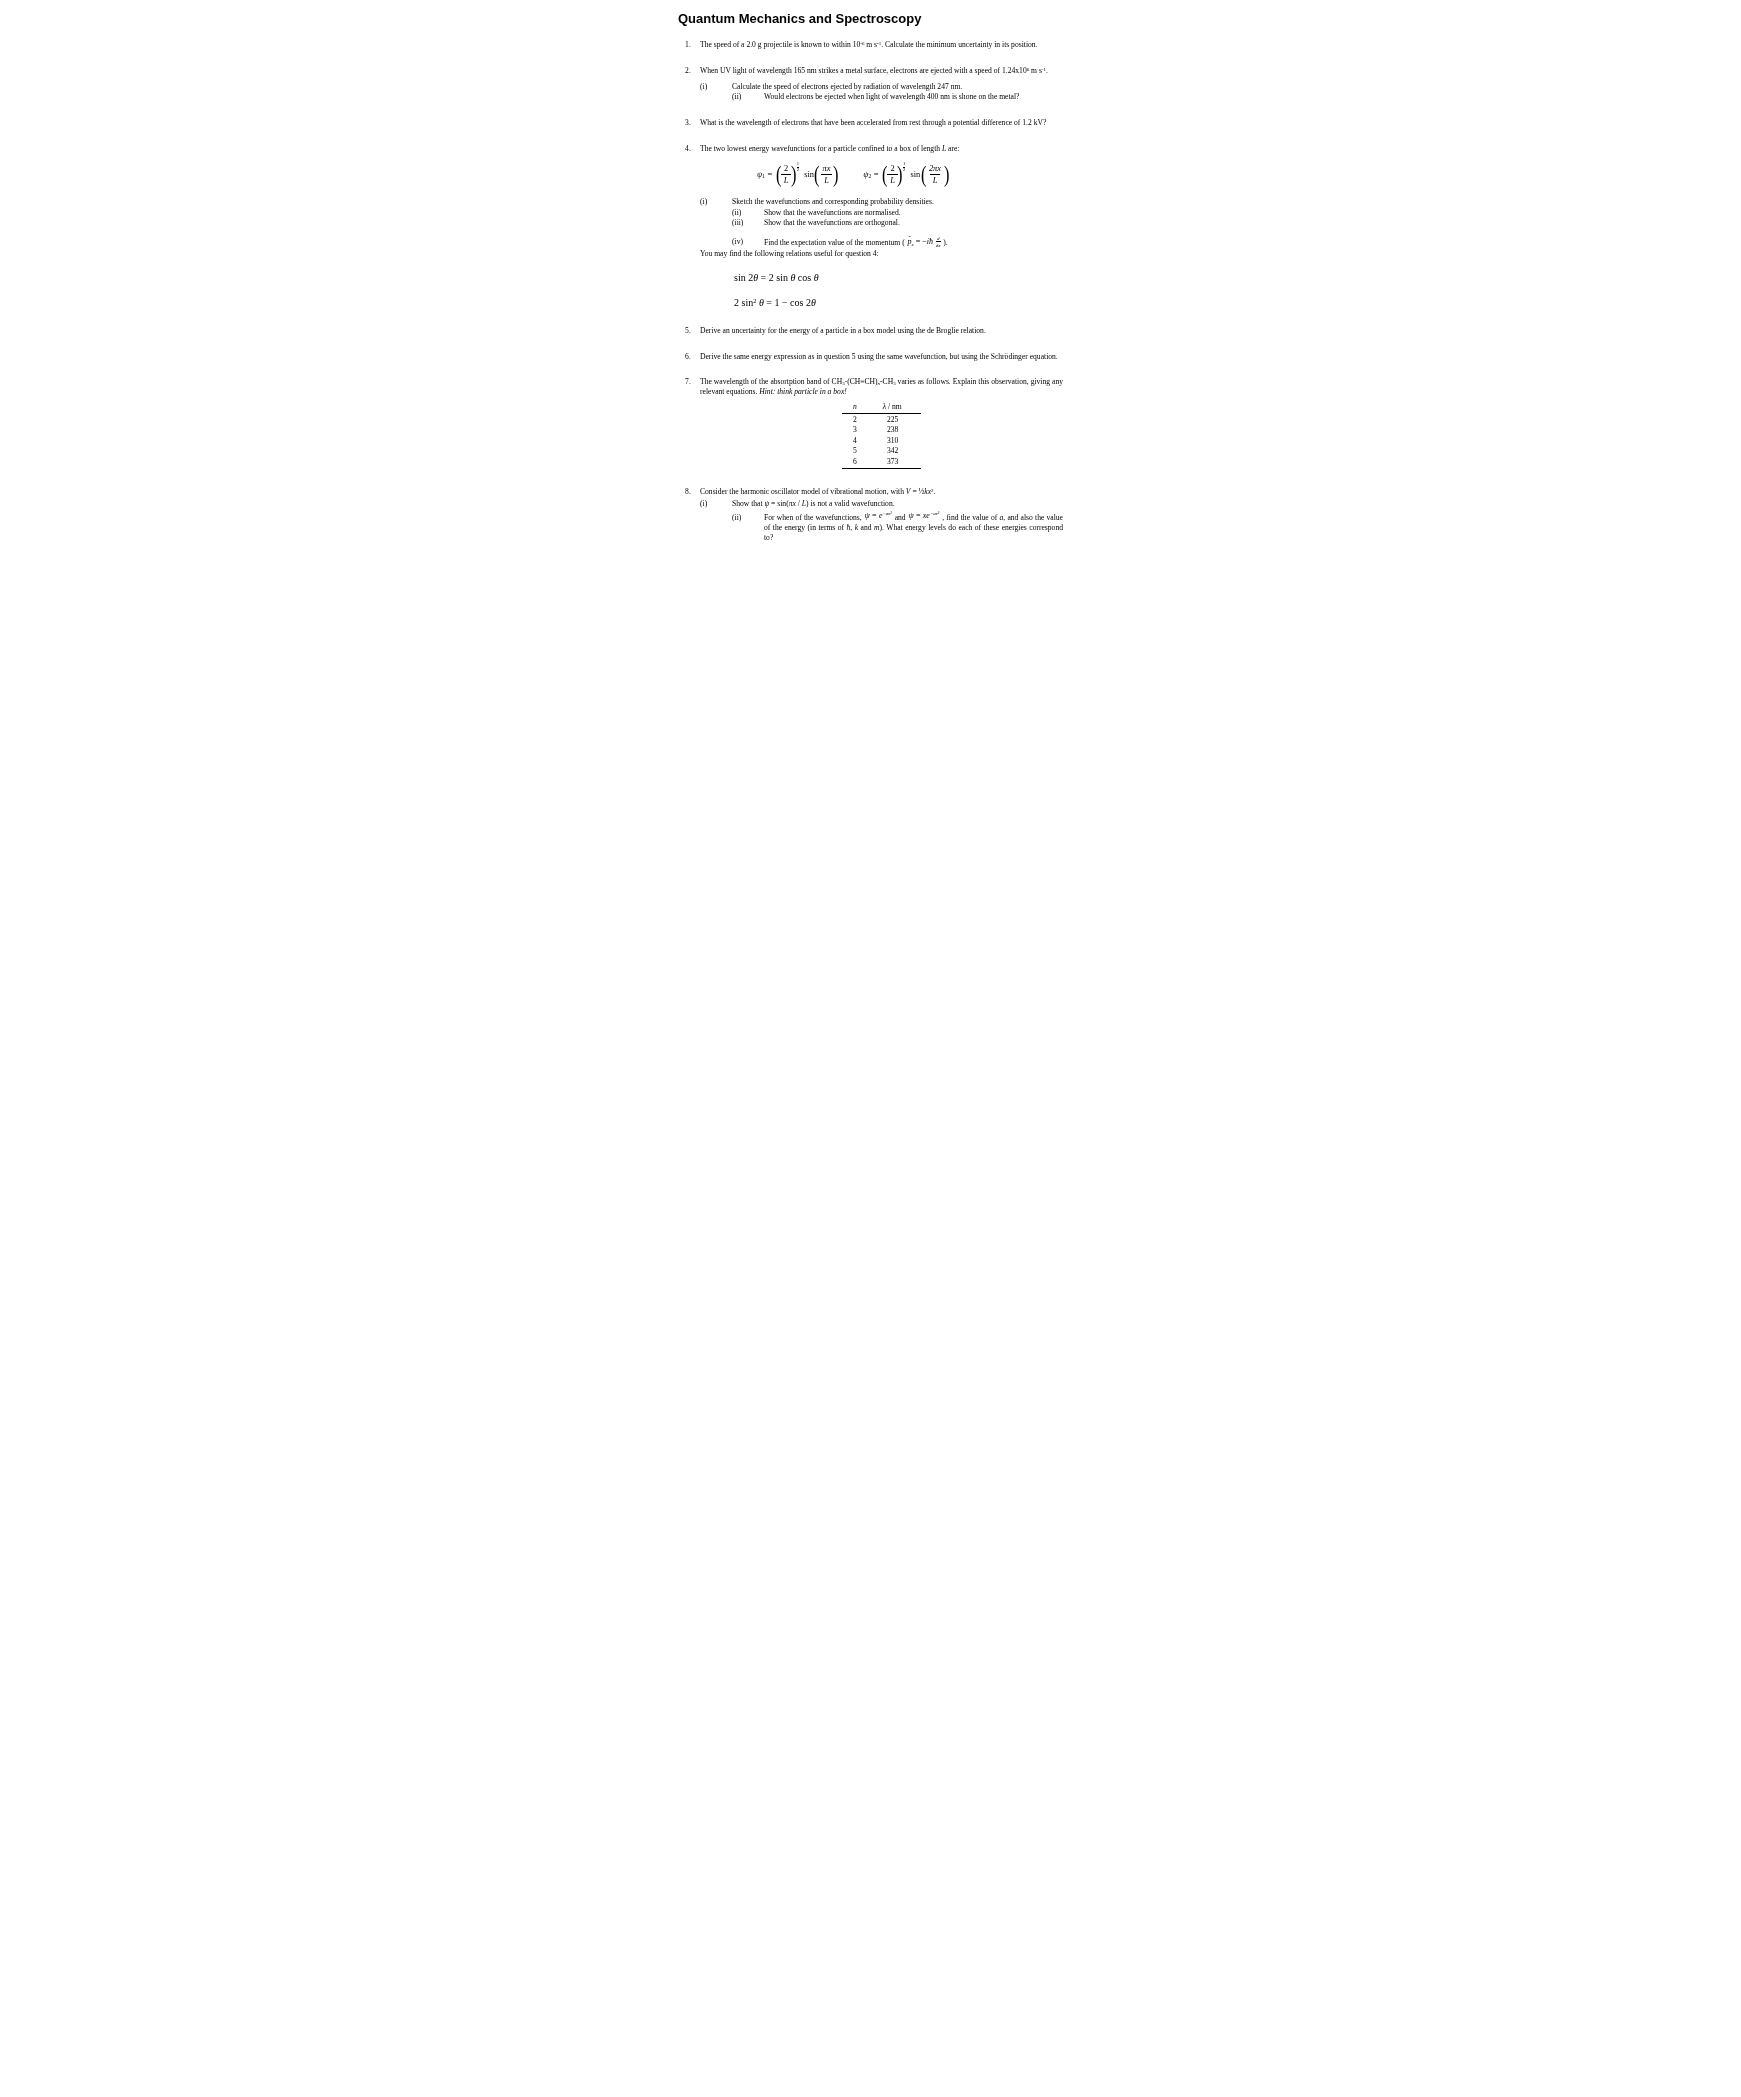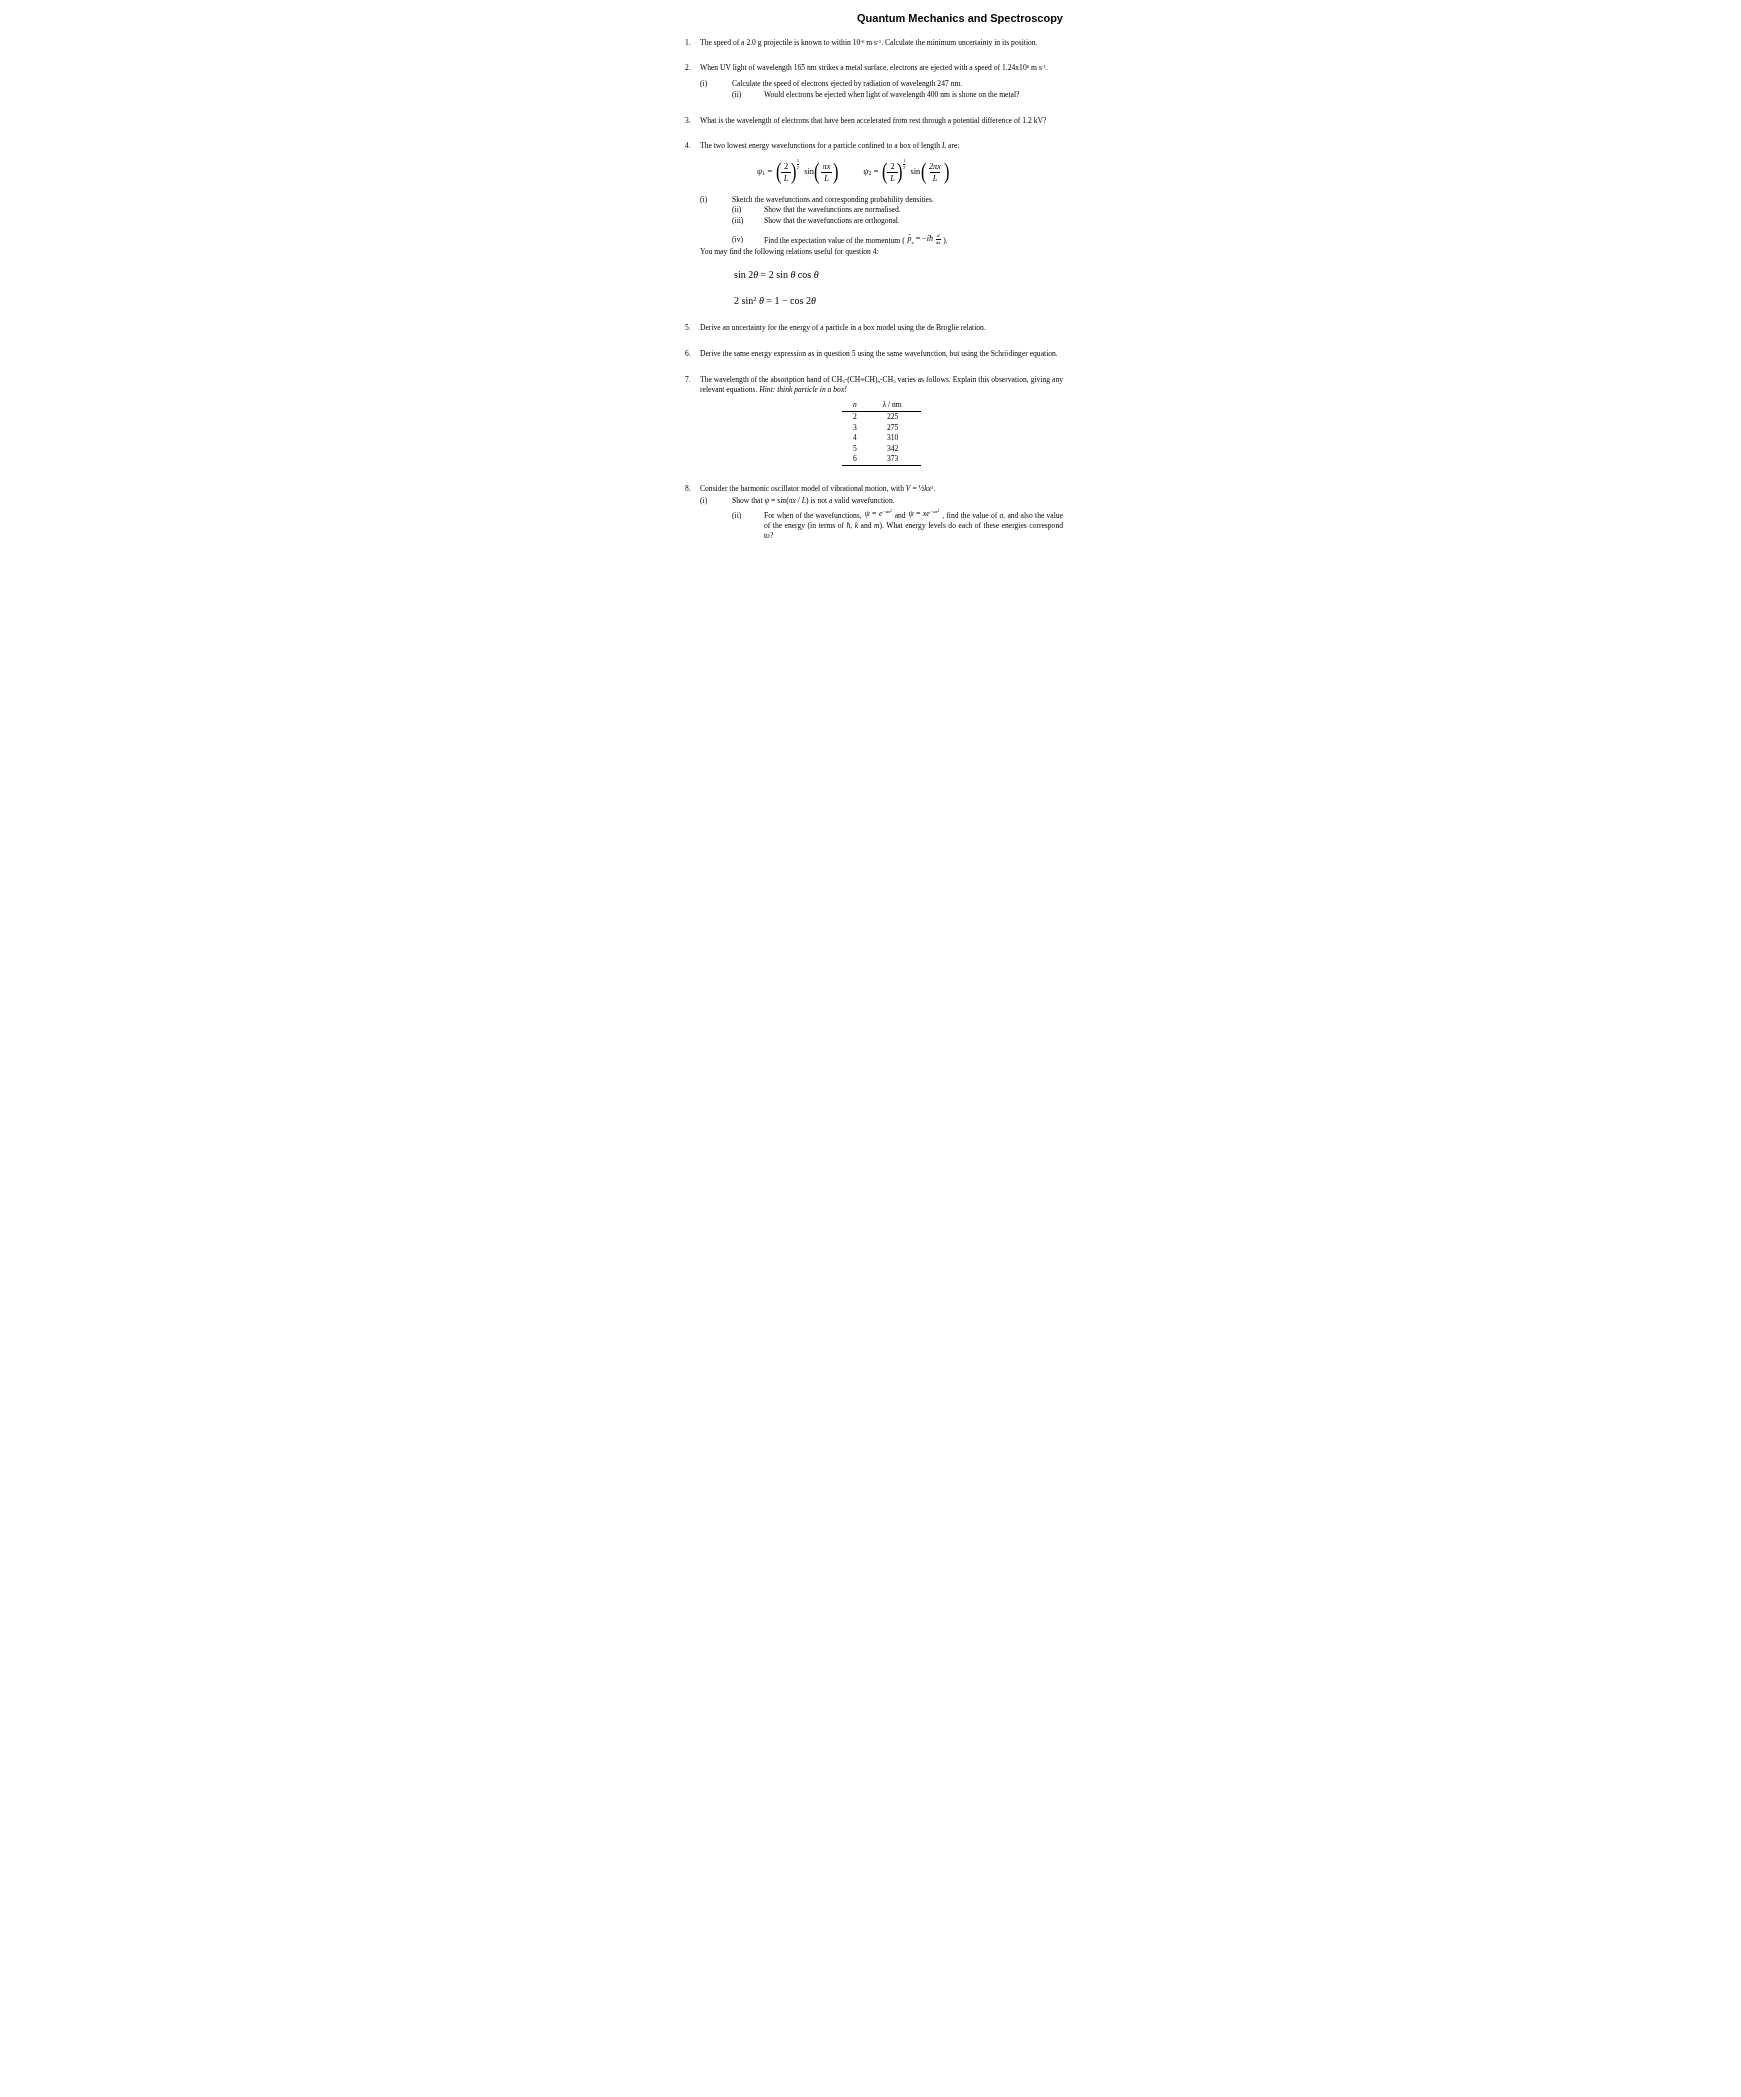--- a/index.html
+++ b/index.html
@@ -10,24 +10,23 @@
     padding: 11px 25px 21px 25px;
     box-sizing: border-box;
     background: #ffffff;
     color: #000000;
     font-family: "Liberation Serif", serif;
     font-size: 7.6px;
     line-height: 1.28;
   }
   .title {
     font-family: "Liberation Sans", sans-serif;
-    font-size: 11px;
+    font-size: 13px;
     font-weight: 700;
     margin: 0 0 12.6px 0;
-    text-align: right;
   }
   .q { display: flex; margin: 0 0 16px 0; }
   .qnum { flex: 0 0 22px; padding-left: 7.1px; box-sizing: border-box; }
   .qbody { flex: 1; text-align: justify; min-width: 0; }
   .qbody > p { margin: 0; }
   .subs { margin-top: 6.3px; }
   .subs.tight { margin-top: 2.1px; }
   .sub { display: flex; }
   .sub + .sub { margin-top: 0.8px; margin-left: 32px; }
   .sub.gap-top { margin-top: 9.2px; }
@@ -219,21 +218,21 @@
             <th><i>λ</i> / nm</th>
           </tr>
         </thead>
         <tbody>
           <tr>
             <td>2</td>
             <td>225</td>
           </tr>
           <tr>
             <td>3</td>
-            <td>275</td>
+            <td>238</td>
           </tr>
           <tr>
             <td>4</td>
             <td>310</td>
           </tr>
           <tr>
             <td>5</td>
             <td>342</td>
           </tr>
           <tr>

